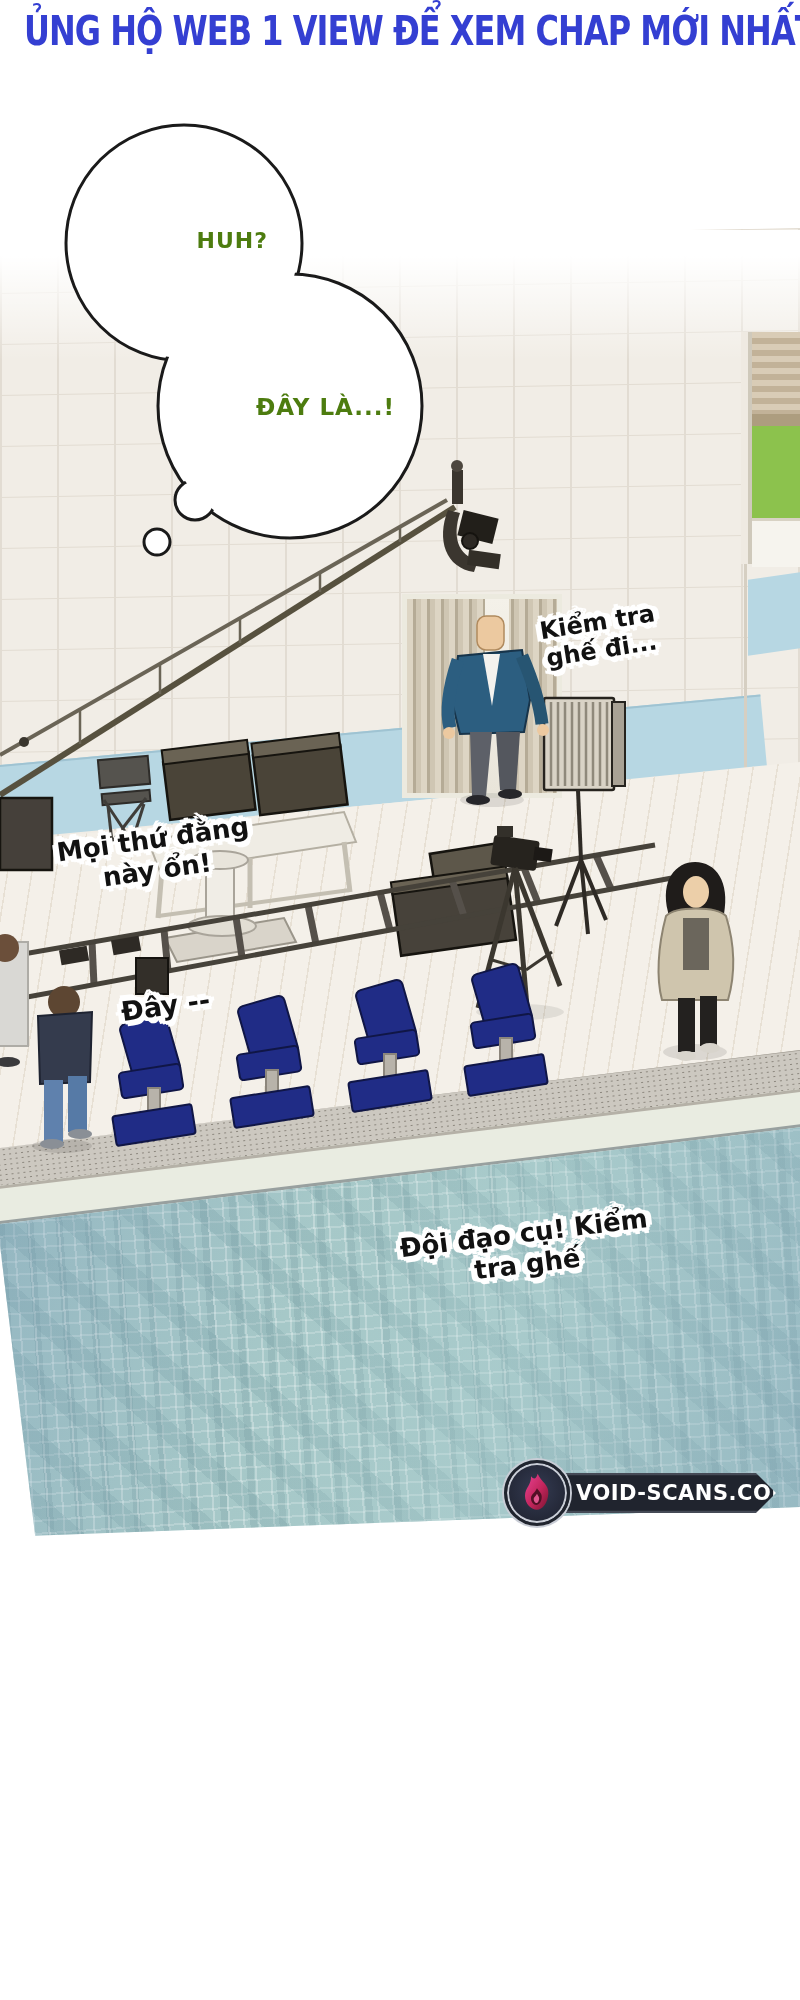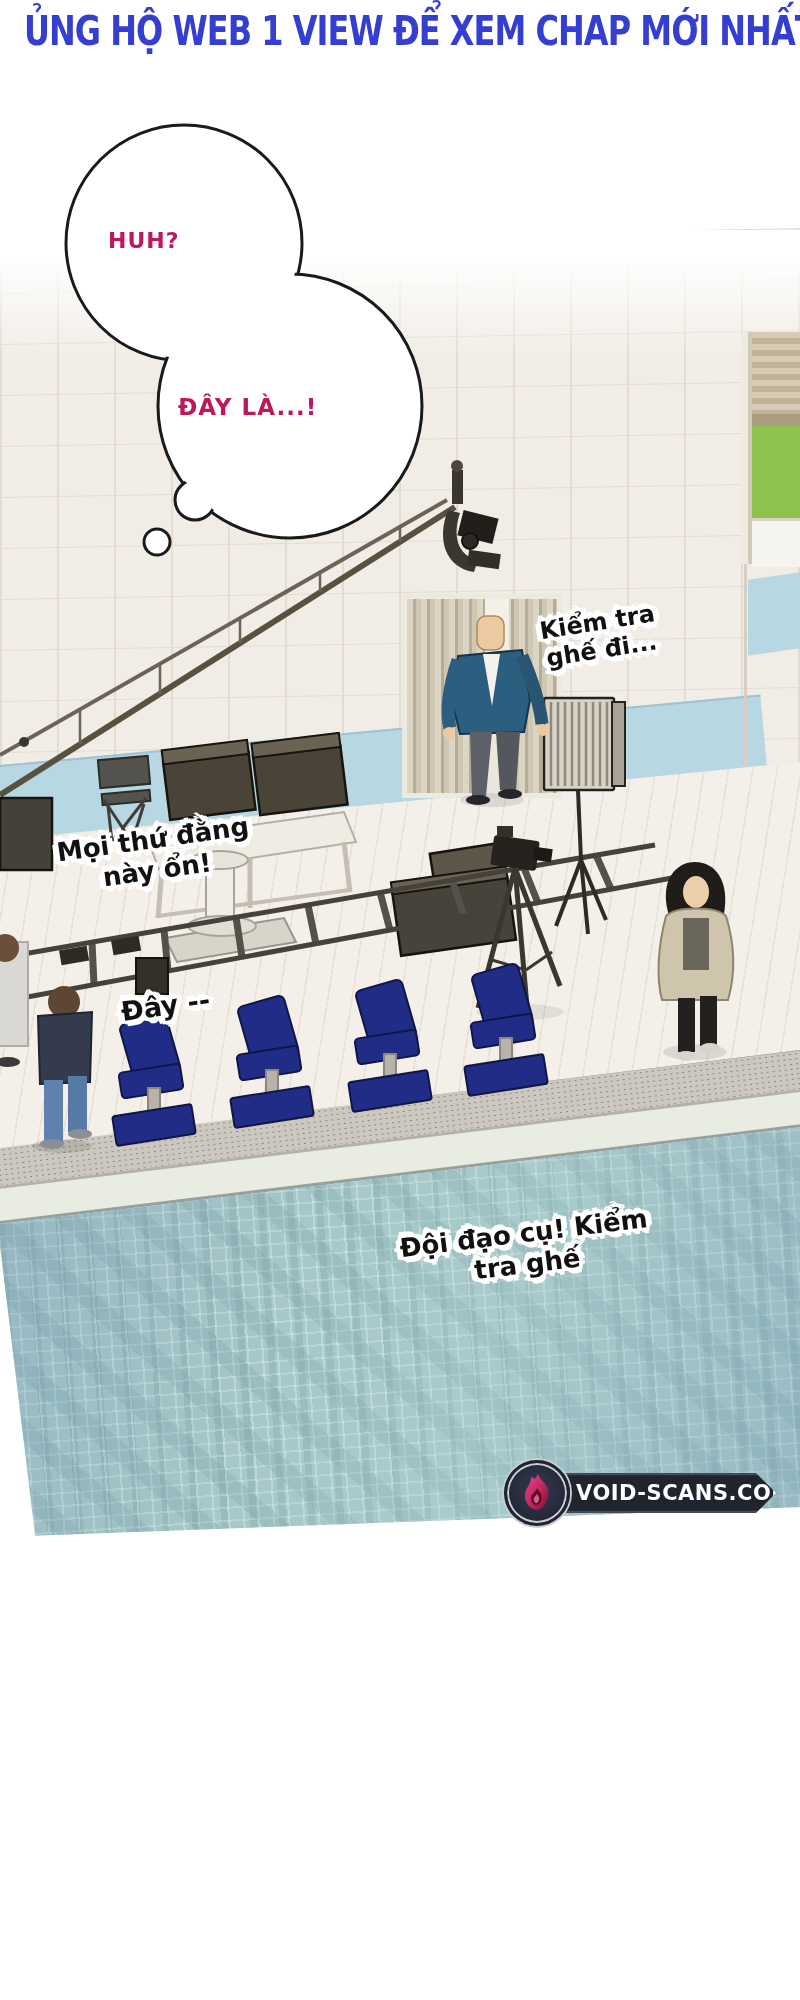--- a/index.html
+++ b/index.html
@@ -58,24 +58,24 @@
           repeating-linear-gradient(48deg,rgba(120,160,165,.25) 0 18px,transparent 18px 47px),
           repeating-linear-gradient(93deg,rgba(255,255,255,.28) 0 2px,transparent 2px 15px),
           repeating-linear-gradient(3deg,rgba(255,255,255,.22) 0 2px,transparent 2px 13px),
           repeating-linear-gradient(93deg,rgba(80,120,130,.16) 0 7px,transparent 7px 29px);}
 
   
   .scene{position:absolute;left:0;top:0;width:800px;height:1200px;}
 
   
   .bubbles{position:absolute;left:40px;top:118px;width:430px;height:470px;}
-  .bubble-text{position:absolute;color:#be185d;font-weight:bold;text-align:left;
+  .bubble-text{position:absolute;color:#4d7c0f;font-weight:bold;text-align:right;
         letter-spacing:1px;}
   .bt1{left:108px;top:228px;width:160px;font-size:22px;}
-  .bt2{left:178px;top:394px;width:205px;font-size:23px;}
+  .bt2{left:190px;top:394px;width:205px;font-size:23px;}
 
   
   .dlg{position:absolute;color:#111;font-weight:bold;text-align:center;white-space:pre-line;
        line-height:1.18;
        text-shadow:-3px -3px 0 #fff,3px -3px 0 #fff,-3px 3px 0 #fff,3px 3px 0 #fff,
                    -4px 0 0 #fff,4px 0 0 #fff,0 -4px 0 #fff,0 4px 0 #fff,
                    -6px 2px 0 #fff,6px -2px 0 #fff,2px 6px 0 #fff,-2px -6px 0 #fff;}
   .d1{left:512px;top:608px;width:175px;font-size:24px;transform:rotate(-9deg);}
   .d2{left:40px;top:824px;width:230px;font-size:26px;transform:rotate(-8deg);}
   .d3{left:98px;top:990px;width:135px;font-size:27px;transform:rotate(-8deg);}

